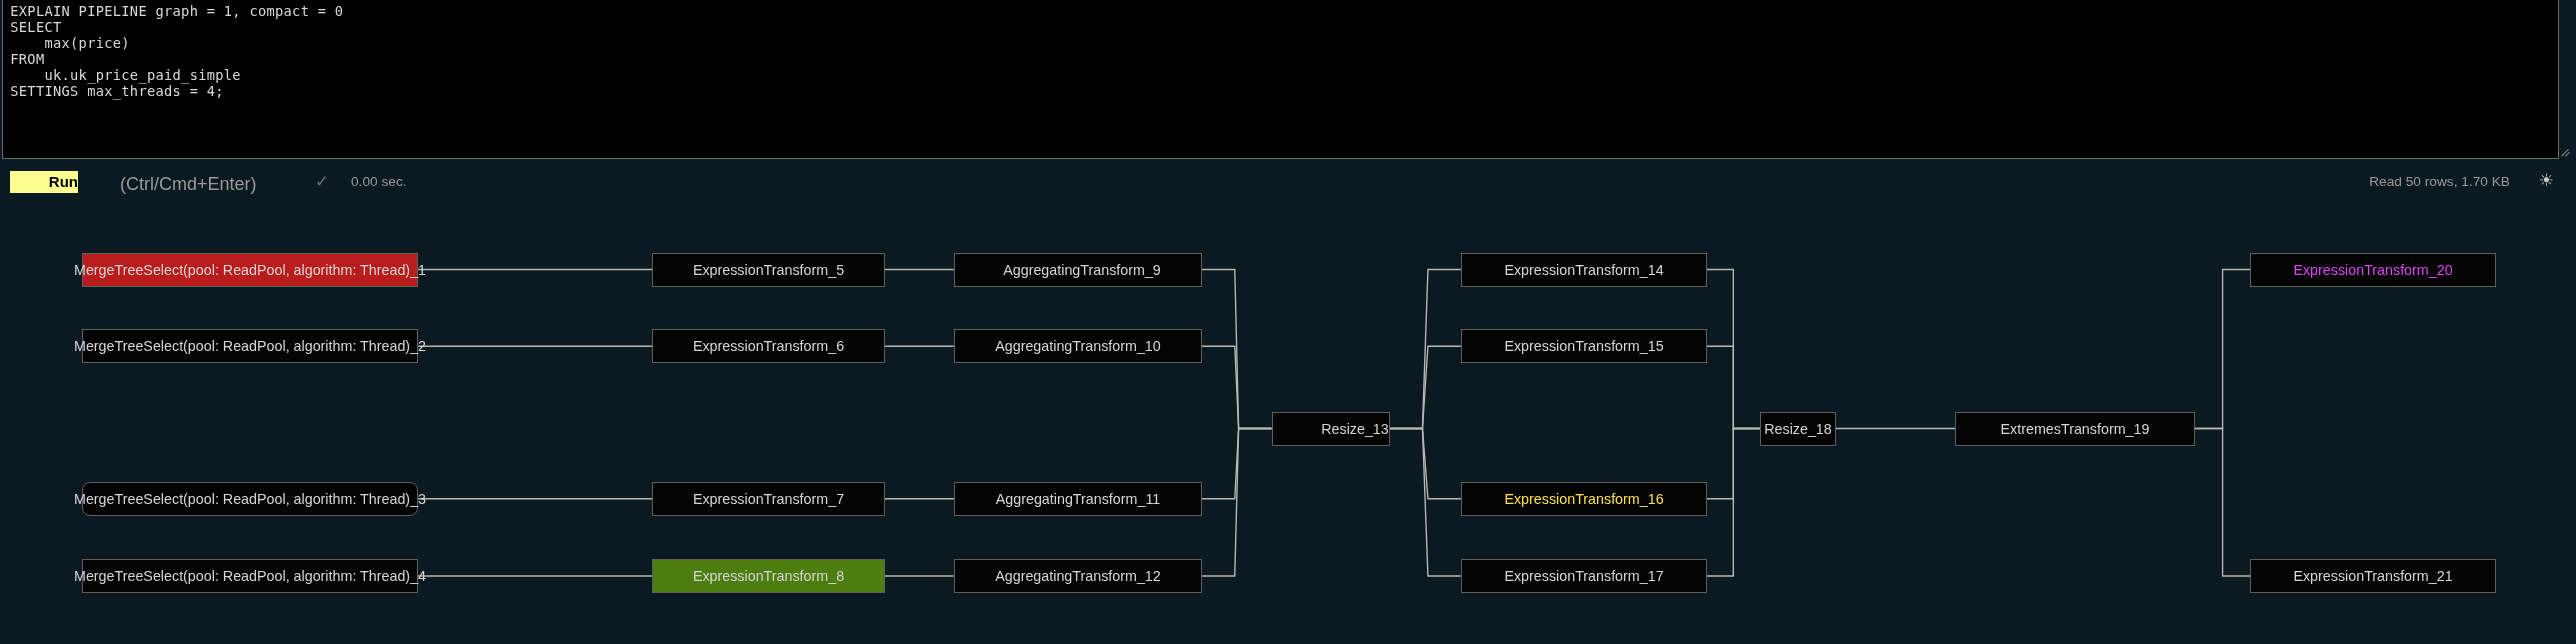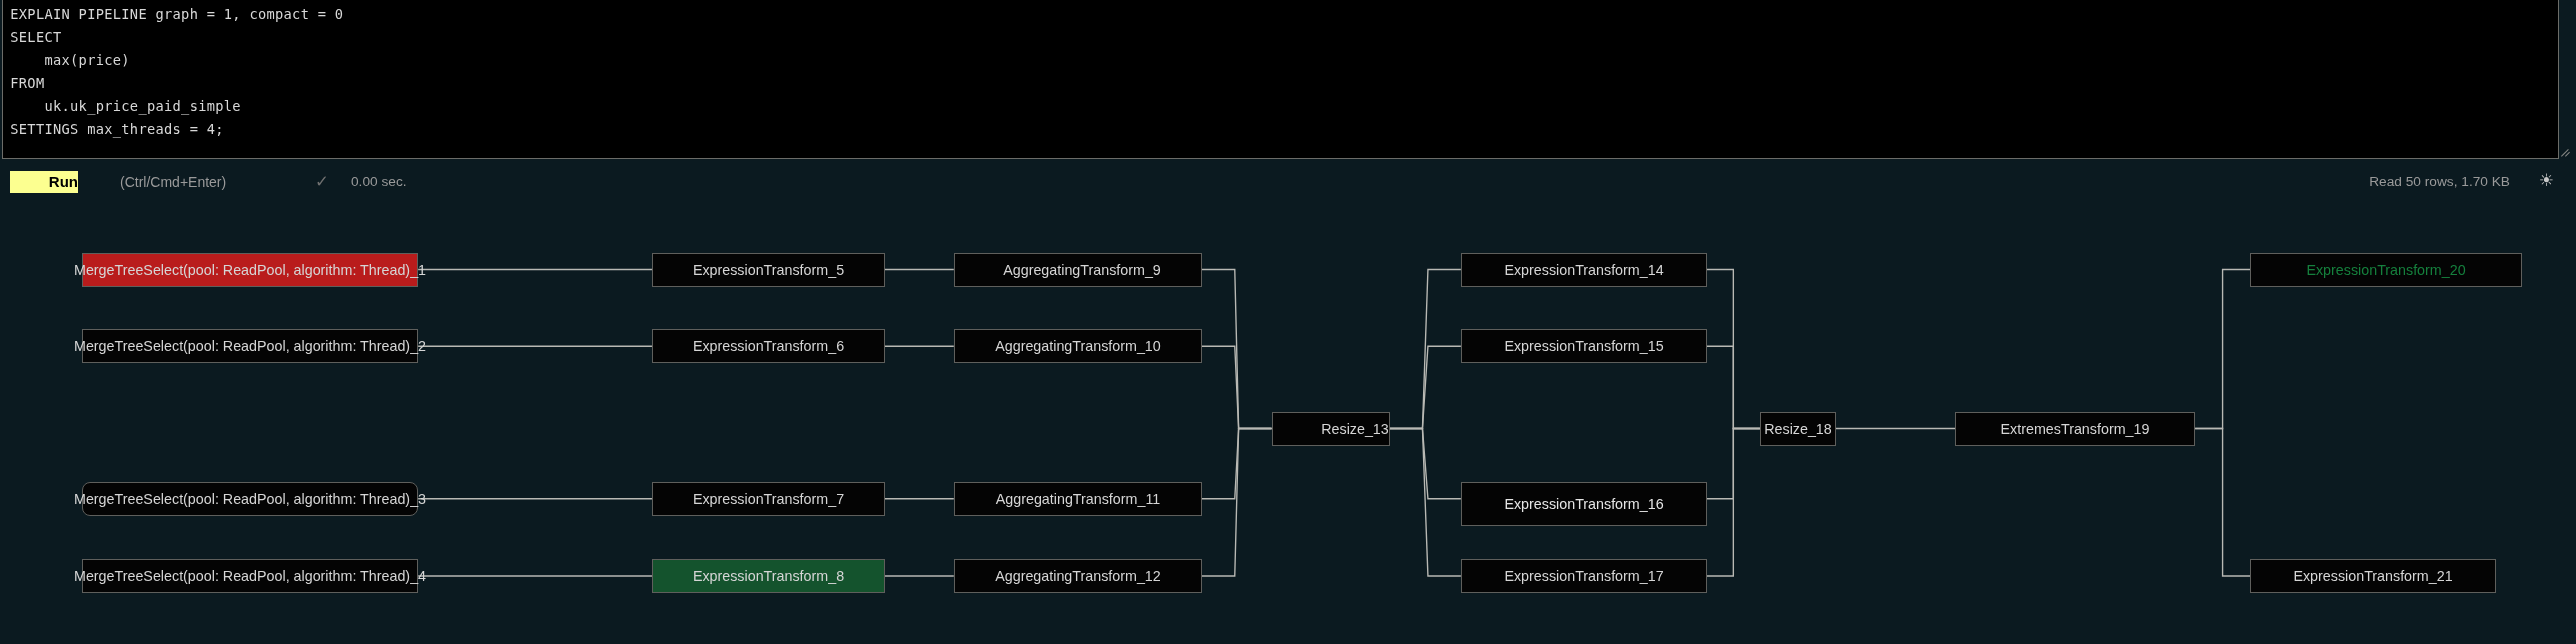--- a/index.html
+++ b/index.html
@@ -31,21 +31,21 @@
     left: 1.6px;
     top: -1.1px;
     width: 2557px;
     height: 160px;
     box-sizing: border-box;
     background: #000000;
     border: 1.1px solid #6c6c68;
     color: #d8d8d8;
     font-family: "DejaVu Sans Mono", "Liberation Mono", monospace;
     font-size: 13.7px;
-    line-height: 23px;
+    line-height: 16px;
     padding: 3.3px 0 0 7.7px;
     white-space: pre;
     overflow: hidden;
     resize: none;
     outline: none;
     letter-spacing: 0.3px;
   }
   .resize-grip {
     position: absolute;
     right: 5.5px;
@@ -87,21 +87,21 @@
     font-weight: bold;
     line-height: 22.5px;
     text-align: right;
     cursor: pointer;
     padding: 0;
   }
   .hint {
     position: absolute;
     left: 120px;
     top: 9.3px;
-    font-size: 14px;
+    font-size: 18px;
     color: #9a9a9a;
   }
   .tick {
     position: absolute;
     left: 315px;
     top: 7.1px;
     font-size: 16.5px;
     color: #707070;
   }
   .elapsed {
@@ -211,29 +211,29 @@
       <polyline points="4000,415 4050,415 4050,684 4100,684" fill="none" stroke="#b9b9b4" stroke-width="2.5"></polyline>
     </svg>
   <div id="node-layer">
       <div class="node" style="left: 82px; top: 52px; width: 336px; height: 34px; background: #b91c1c; border-color: rgb(95, 95, 92); color: rgb(214, 214, 214);">MergeTreeSelect(pool: ReadPool, algorithm: Thread)_1</div>
       <div class="node" style="left: 82px; top: 128px; width: 336px; height: 34px; background: rgb(4, 4, 4); border-color: rgb(95, 95, 92); color: rgb(214, 214, 214);">MergeTreeSelect(pool: ReadPool, algorithm: Thread)_2</div>
       <div class="node" style="left: 82px; top: 281px; width: 336px; height: 34px; background: rgb(4, 4, 4); border-color: rgb(95, 95, 92); color: rgb(214, 214, 214); border-radius: 8px;">MergeTreeSelect(pool: ReadPool, algorithm: Thread)_3</div>
       <div class="node" style="left: 82px; top: 358px; width: 336px; height: 34px; background: rgb(4, 4, 4); border-color: rgb(95, 95, 92); color: rgb(214, 214, 214);">MergeTreeSelect(pool: ReadPool, algorithm: Thread)_4</div>
       <div class="node" style="left: 652px; top: 52px; width: 233px; height: 34px; background: rgb(4, 4, 4); border-color: rgb(95, 95, 92); color: rgb(214, 214, 214);">ExpressionTransform_5</div>
       <div class="node" style="left: 652px; top: 128px; width: 233px; height: 34px; background: rgb(4, 4, 4); border-color: rgb(95, 95, 92); color: rgb(214, 214, 214);">ExpressionTransform_6</div>
       <div class="node" style="left: 652px; top: 281px; width: 233px; height: 34px; background: rgb(4, 4, 4); border-color: rgb(95, 95, 92); color: rgb(214, 214, 214);">ExpressionTransform_7</div>
-      <div class="node" style="left: 652px; top: 358px; width: 233px; height: 34px; background: #14532d; border-color: rgb(95, 95, 92); color: rgb(214, 214, 214);">ExpressionTransform_8</div>
+      <div class="node" style="left: 652px; top: 358px; width: 233px; height: 34px; background: #4d7c0f; border-color: rgb(95, 95, 92); color: rgb(214, 214, 214);">ExpressionTransform_8</div>
       <div class="node" style="left: 954px; top: 52px; width: 248px; height: 34px; background: rgb(4, 4, 4); border-color: rgb(95, 95, 92); color: rgb(214, 214, 214); padding-left: 8px;">AggregatingTransform_9</div>
       <div class="node" style="left: 954px; top: 128px; width: 248px; height: 34px; background: rgb(4, 4, 4); border-color: rgb(95, 95, 92); color: rgb(214, 214, 214);">AggregatingTransform_10</div>
       <div class="node" style="left: 954px; top: 281px; width: 248px; height: 34px; background: rgb(4, 4, 4); border-color: rgb(95, 95, 92); color: rgb(214, 214, 214);">AggregatingTransform_11</div>
       <div class="node" style="left: 954px; top: 358px; width: 248px; height: 34px; background: rgb(4, 4, 4); border-color: rgb(95, 95, 92); color: rgb(214, 214, 214);">AggregatingTransform_12</div>
       <div class="node" style="left: 1272px; top: 211px; width: 118px; height: 34px; background: rgb(4, 4, 4); border-color: rgb(95, 95, 92); color: rgb(214, 214, 214); padding-left: 48px;">Resize_13</div>
       <div class="node" style="left: 1461px; top: 52px; width: 246px; height: 34px; background: rgb(4, 4, 4); border-color: rgb(95, 95, 92); color: rgb(214, 214, 214);">ExpressionTransform_14</div>
       <div class="node" style="left: 1461px; top: 128px; width: 246px; height: 34px; background: rgb(4, 4, 4); border-color: rgb(95, 95, 92); color: rgb(214, 214, 214);">ExpressionTransform_15</div>
-      <div class="node" style="left: 1461px; top: 281px; width: 246px; height: 44px; background: rgb(4, 4, 4); border-color: rgb(95, 95, 92); color: #e5e5e5;">ExpressionTransform_16</div>
+      <div class="node" style="left: 1461px; top: 281px; width: 246px; height: 34px; background: rgb(4, 4, 4); border-color: rgb(95, 95, 92); color: #fde047;">ExpressionTransform_16</div>
       <div class="node" style="left: 1461px; top: 358px; width: 246px; height: 34px; background: rgb(4, 4, 4); border-color: rgb(95, 95, 92); color: rgb(214, 214, 214);">ExpressionTransform_17</div>
       <div class="node" style="left: 1760px; top: 211px; width: 76px; height: 34px; background: rgb(4, 4, 4); border-color: rgb(95, 95, 92); color: rgb(214, 214, 214);">Resize_18</div>
       <div class="node" style="left: 1955px; top: 211px; width: 240px; height: 34px; background: rgb(4, 4, 4); border-color: rgb(95, 95, 92); color: rgb(214, 214, 214);">ExtremesTransform_19</div>
-      <div class="node" style="left: 2250px; top: 52px; width: 272px; height: 34px; background: rgb(4, 4, 4); border-color: rgb(95, 95, 92); color: #15803d;">ExpressionTransform_20</div>
+      <div class="node" style="left: 2250px; top: 52px; width: 246px; height: 34px; background: rgb(4, 4, 4); border-color: rgb(95, 95, 92); color: #d946ef;">ExpressionTransform_20</div>
       <div class="node" style="left: 2250px; top: 358px; width: 246px; height: 34px; background: rgb(4, 4, 4); border-color: rgb(95, 95, 92); color: rgb(214, 214, 214);">ExpressionTransform_21</div>
     </div>
 </div>
 
 
 </body></html>

